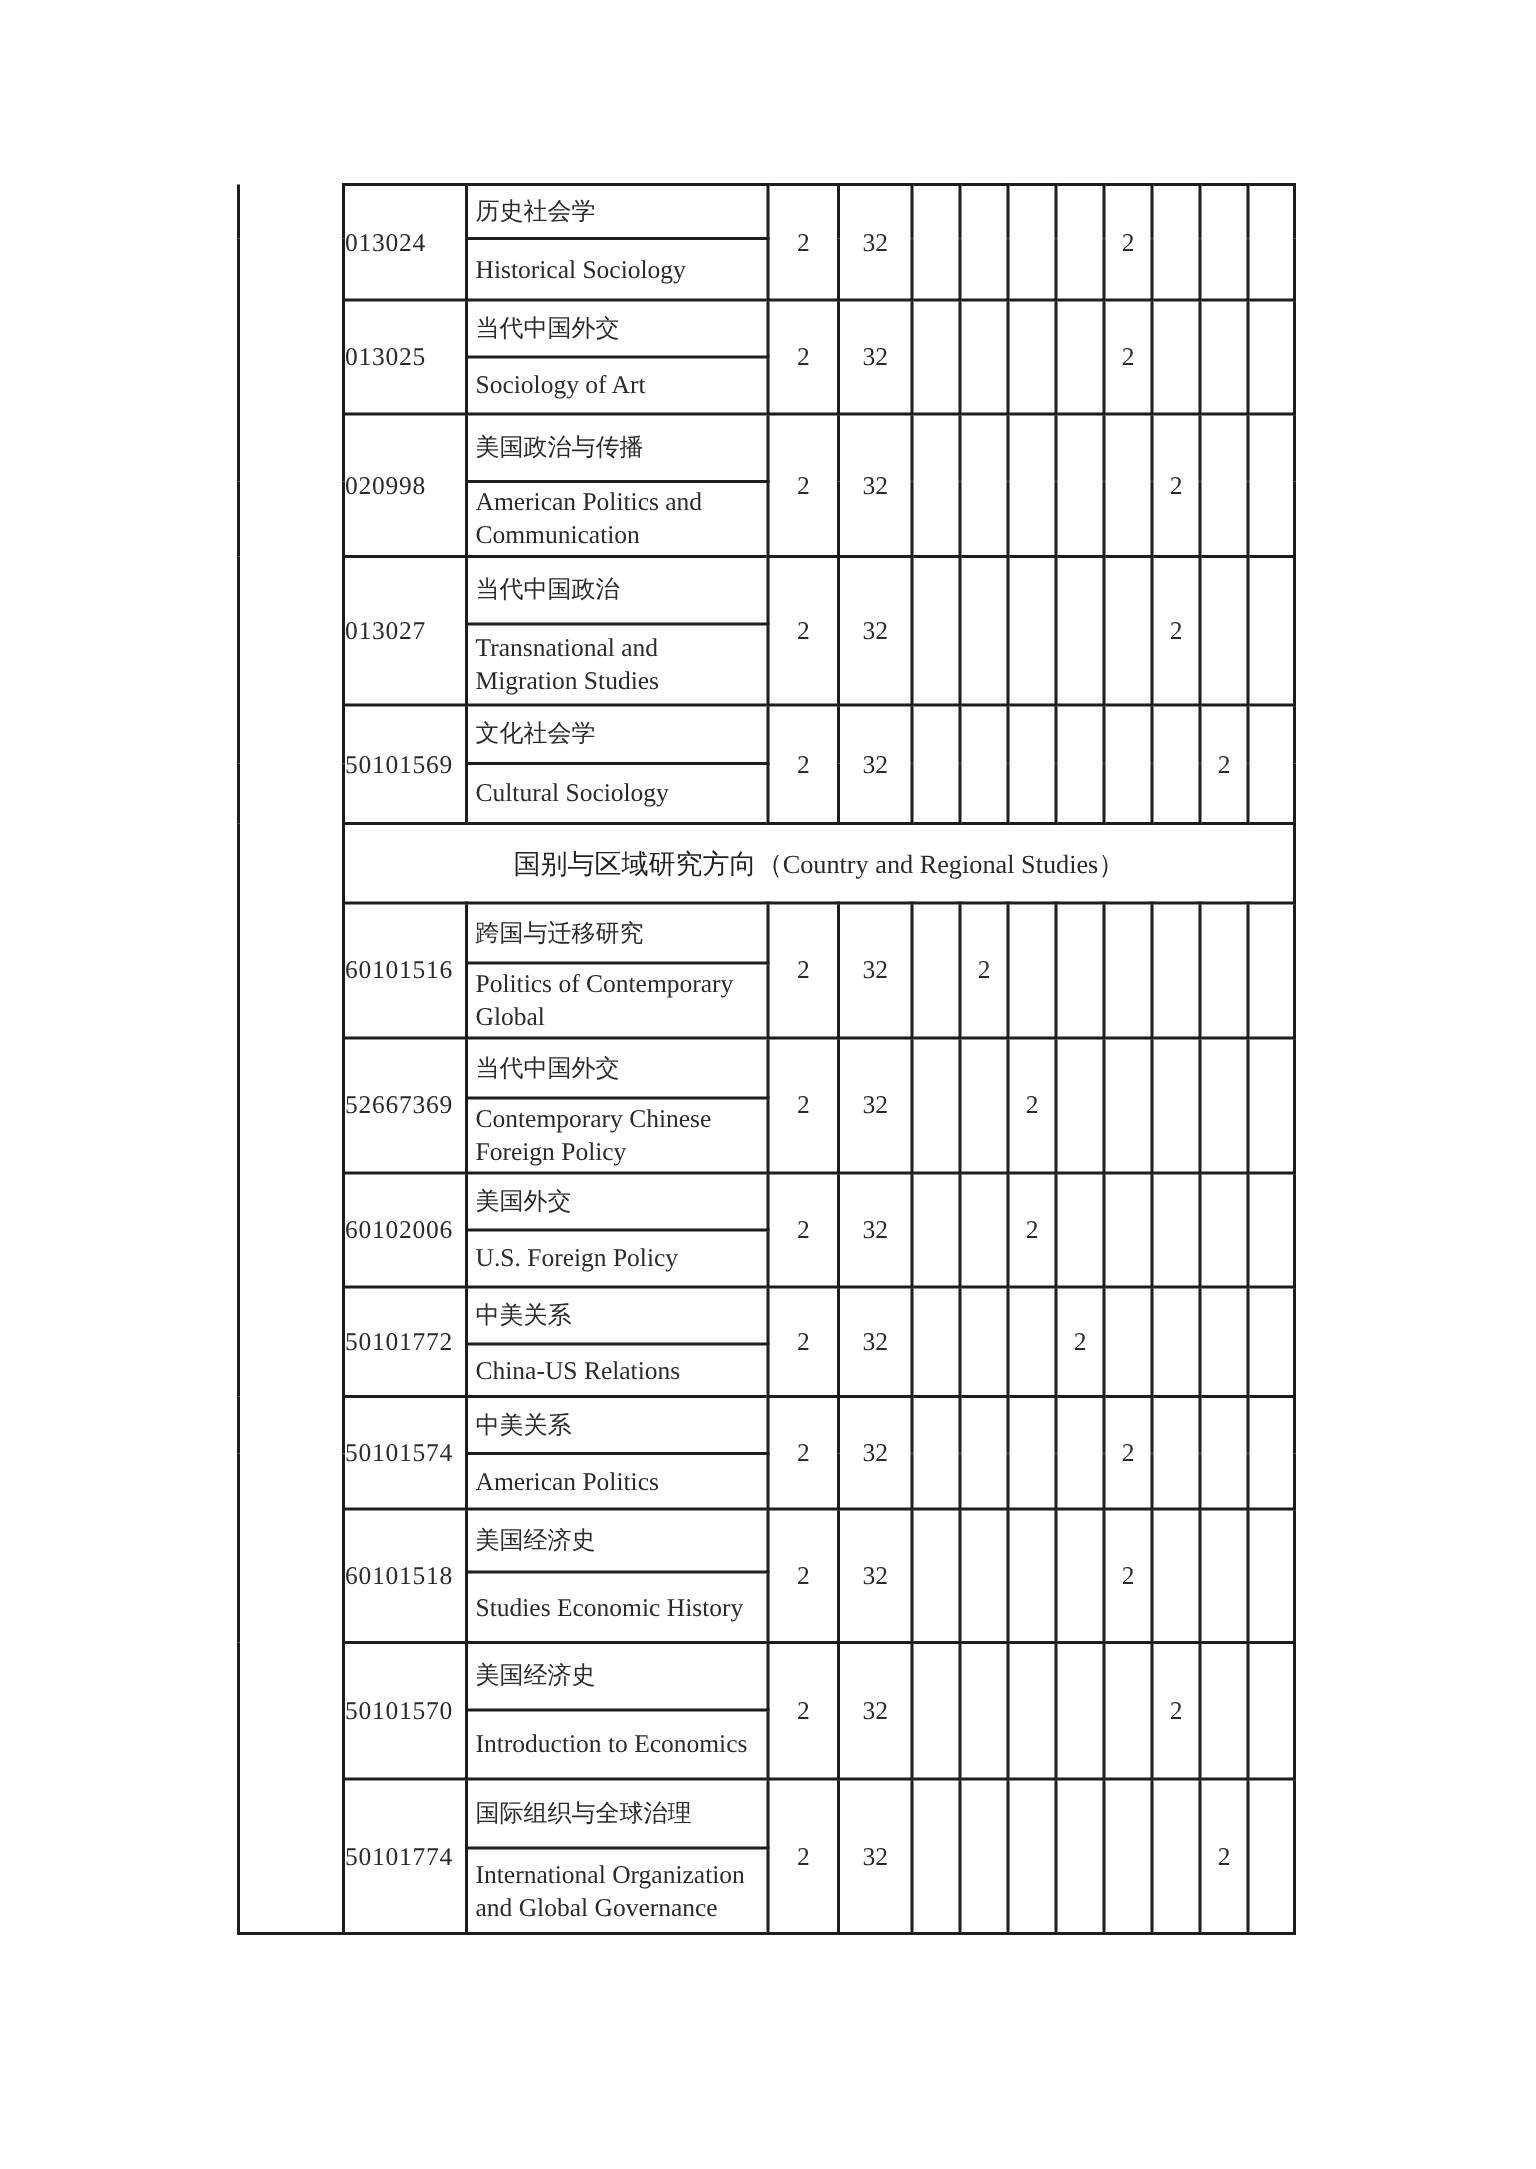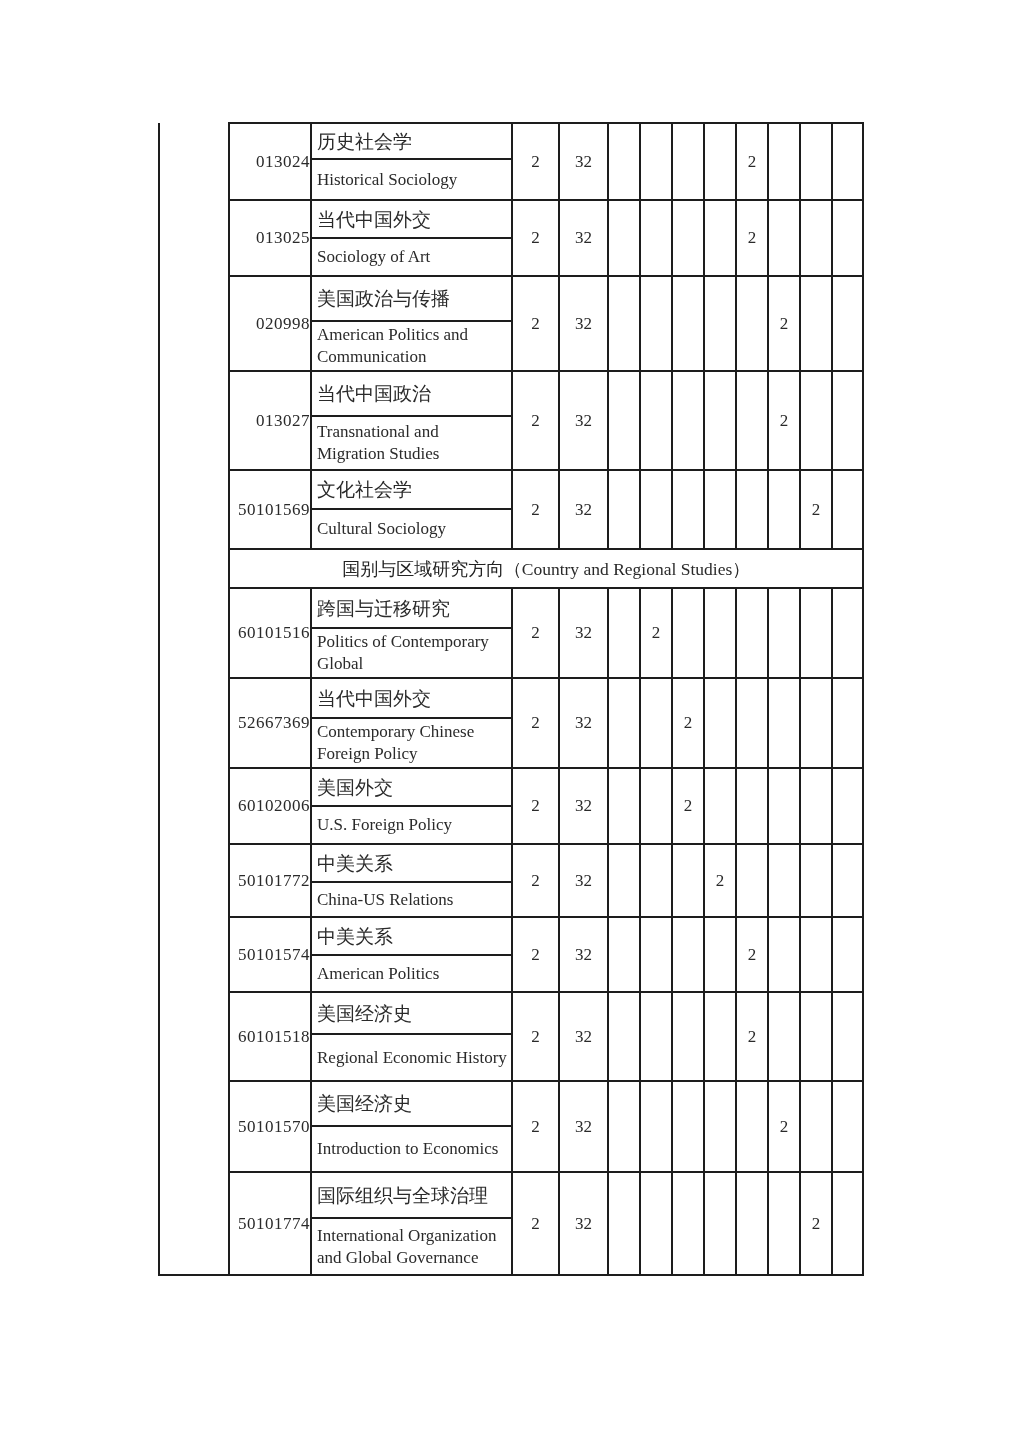--- a/index.html
+++ b/index.html
@@ -30,30 +30,30 @@
     color: #2a2a2a;
     font-size: 17px;
     vertical-align: middle;
     overflow: hidden;
   }
   td.stub {
     border-top: none;
     background: #ffffff;
   }
   td.code {
-    text-align: right;
+    text-align: left;
     letter-spacing: 0.5px;
   }
   td.name {
     text-align: left;
     padding: 2px 2px 2px 5px;
     line-height: 22px;
   }
   td.name.cn {
-    font-size: 19px;
+    font-size: 16px;
     line-height: 23px;
   }
   td.num, td.sem {
     text-align: center;
   }
   td.band {
     text-align: center;
     white-space: nowrap;
   }
   .band-cn {
@@ -172,21 +172,21 @@
         <td class="sem" rowspan="2"></td>
         <td class="sem" rowspan="2"></td>
         <td class="sem" rowspan="2"></td>
         <td class="sem" rowspan="2">2</td>
         <td class="sem" rowspan="2"></td>
       </tr>
       <tr style="height:40px">
         <td class="name en">Cultural Sociology</td>
       </tr>
 
-      <tr style="height:39px">
+      <tr style="height:53px">
         <td class="band" colspan="12">
           <span class="band-cn">国别与区域研究方向</span><span class="band-en">（Country and Regional Studies）</span>
         </td>
       </tr>
 
       <tr style="height:40px">
         <td class="code" rowspan="2">60101516</td>
         <td class="name cn">跨国与迁移研究</td>
         <td class="num" rowspan="2">2</td>
         <td class="num" rowspan="2">32</td>
@@ -283,21 +283,21 @@
         <td class="sem" rowspan="2"></td>
         <td class="sem" rowspan="2"></td>
         <td class="sem" rowspan="2"></td>
         <td class="sem" rowspan="2"></td>
         <td class="sem" rowspan="2">2</td>
         <td class="sem" rowspan="2"></td>
         <td class="sem" rowspan="2"></td>
         <td class="sem" rowspan="2"></td>
       </tr>
       <tr style="height:47px">
-        <td class="name en">Regional Economic History</td>
+        <td class="name en">Studies Economic History</td>
       </tr>
 
       <tr style="height:45px">
         <td class="code" rowspan="2">50101570</td>
         <td class="name cn">美国经济史</td>
         <td class="num" rowspan="2">2</td>
         <td class="num" rowspan="2">32</td>
         <td class="sem" rowspan="2"></td>
         <td class="sem" rowspan="2"></td>
         <td class="sem" rowspan="2"></td>

